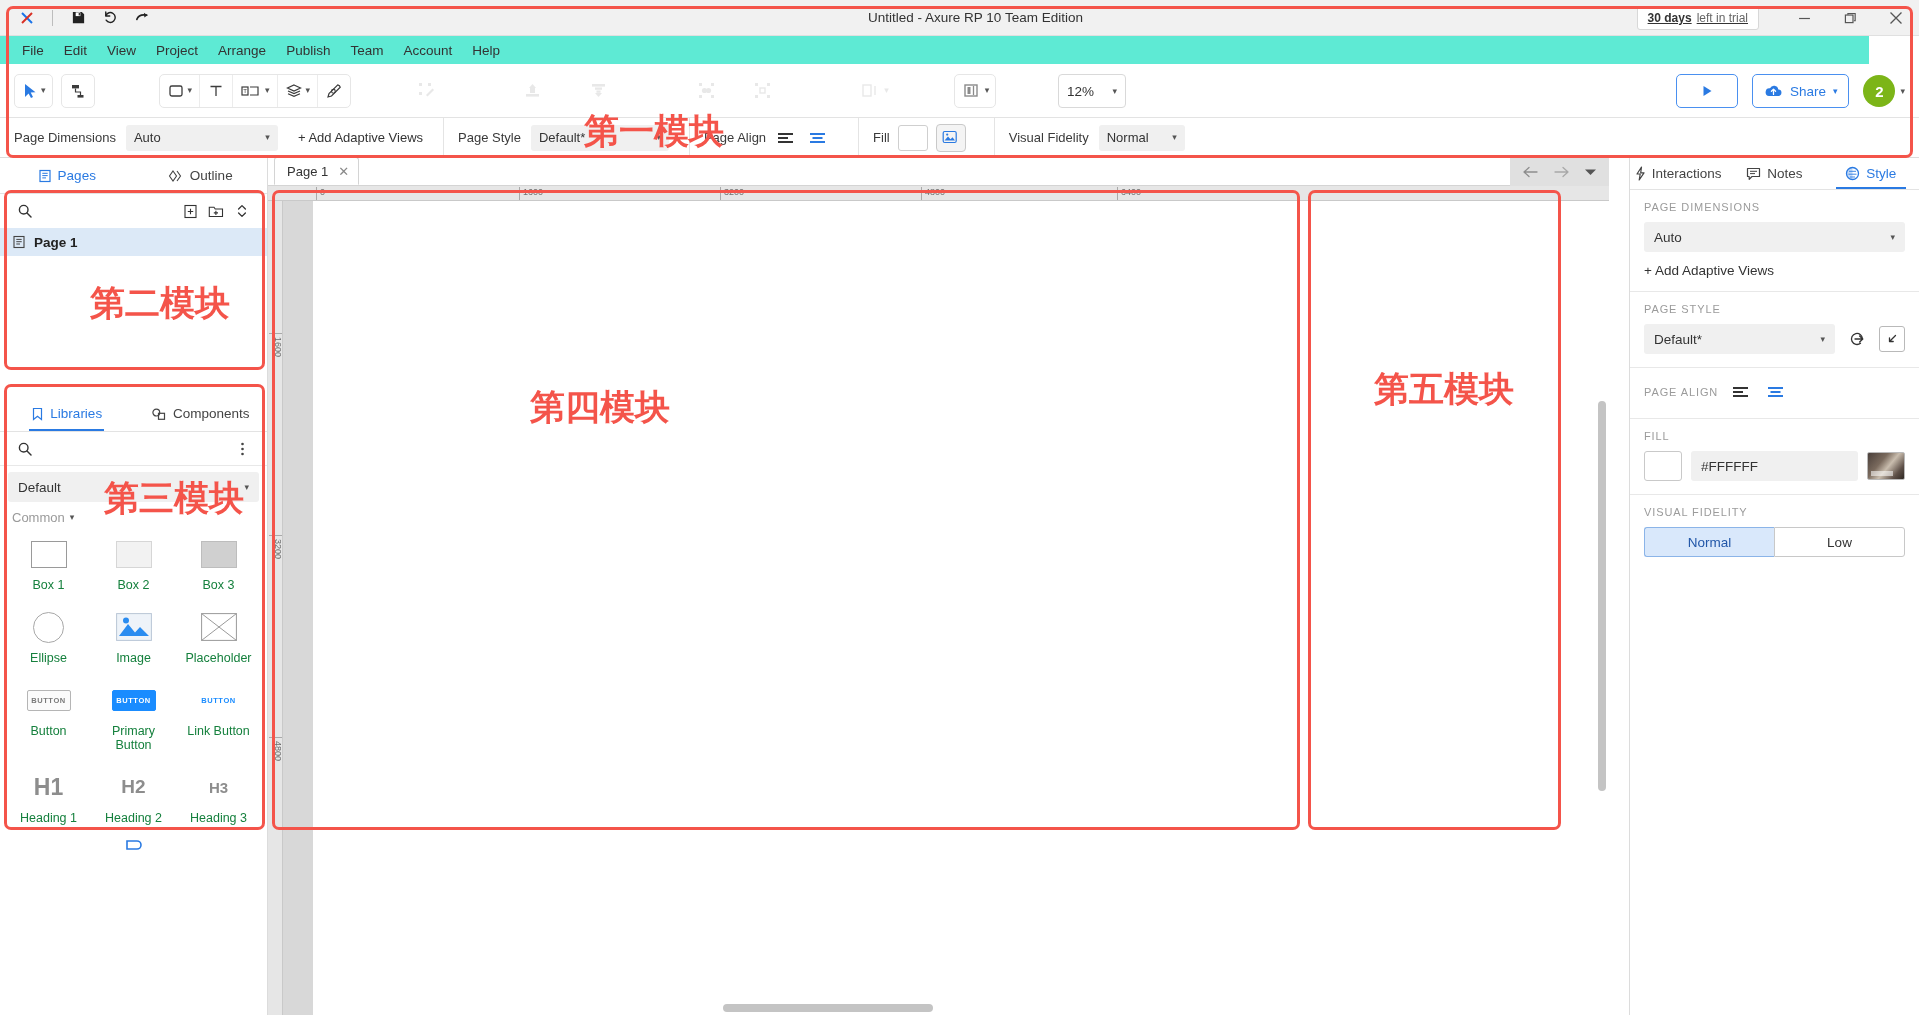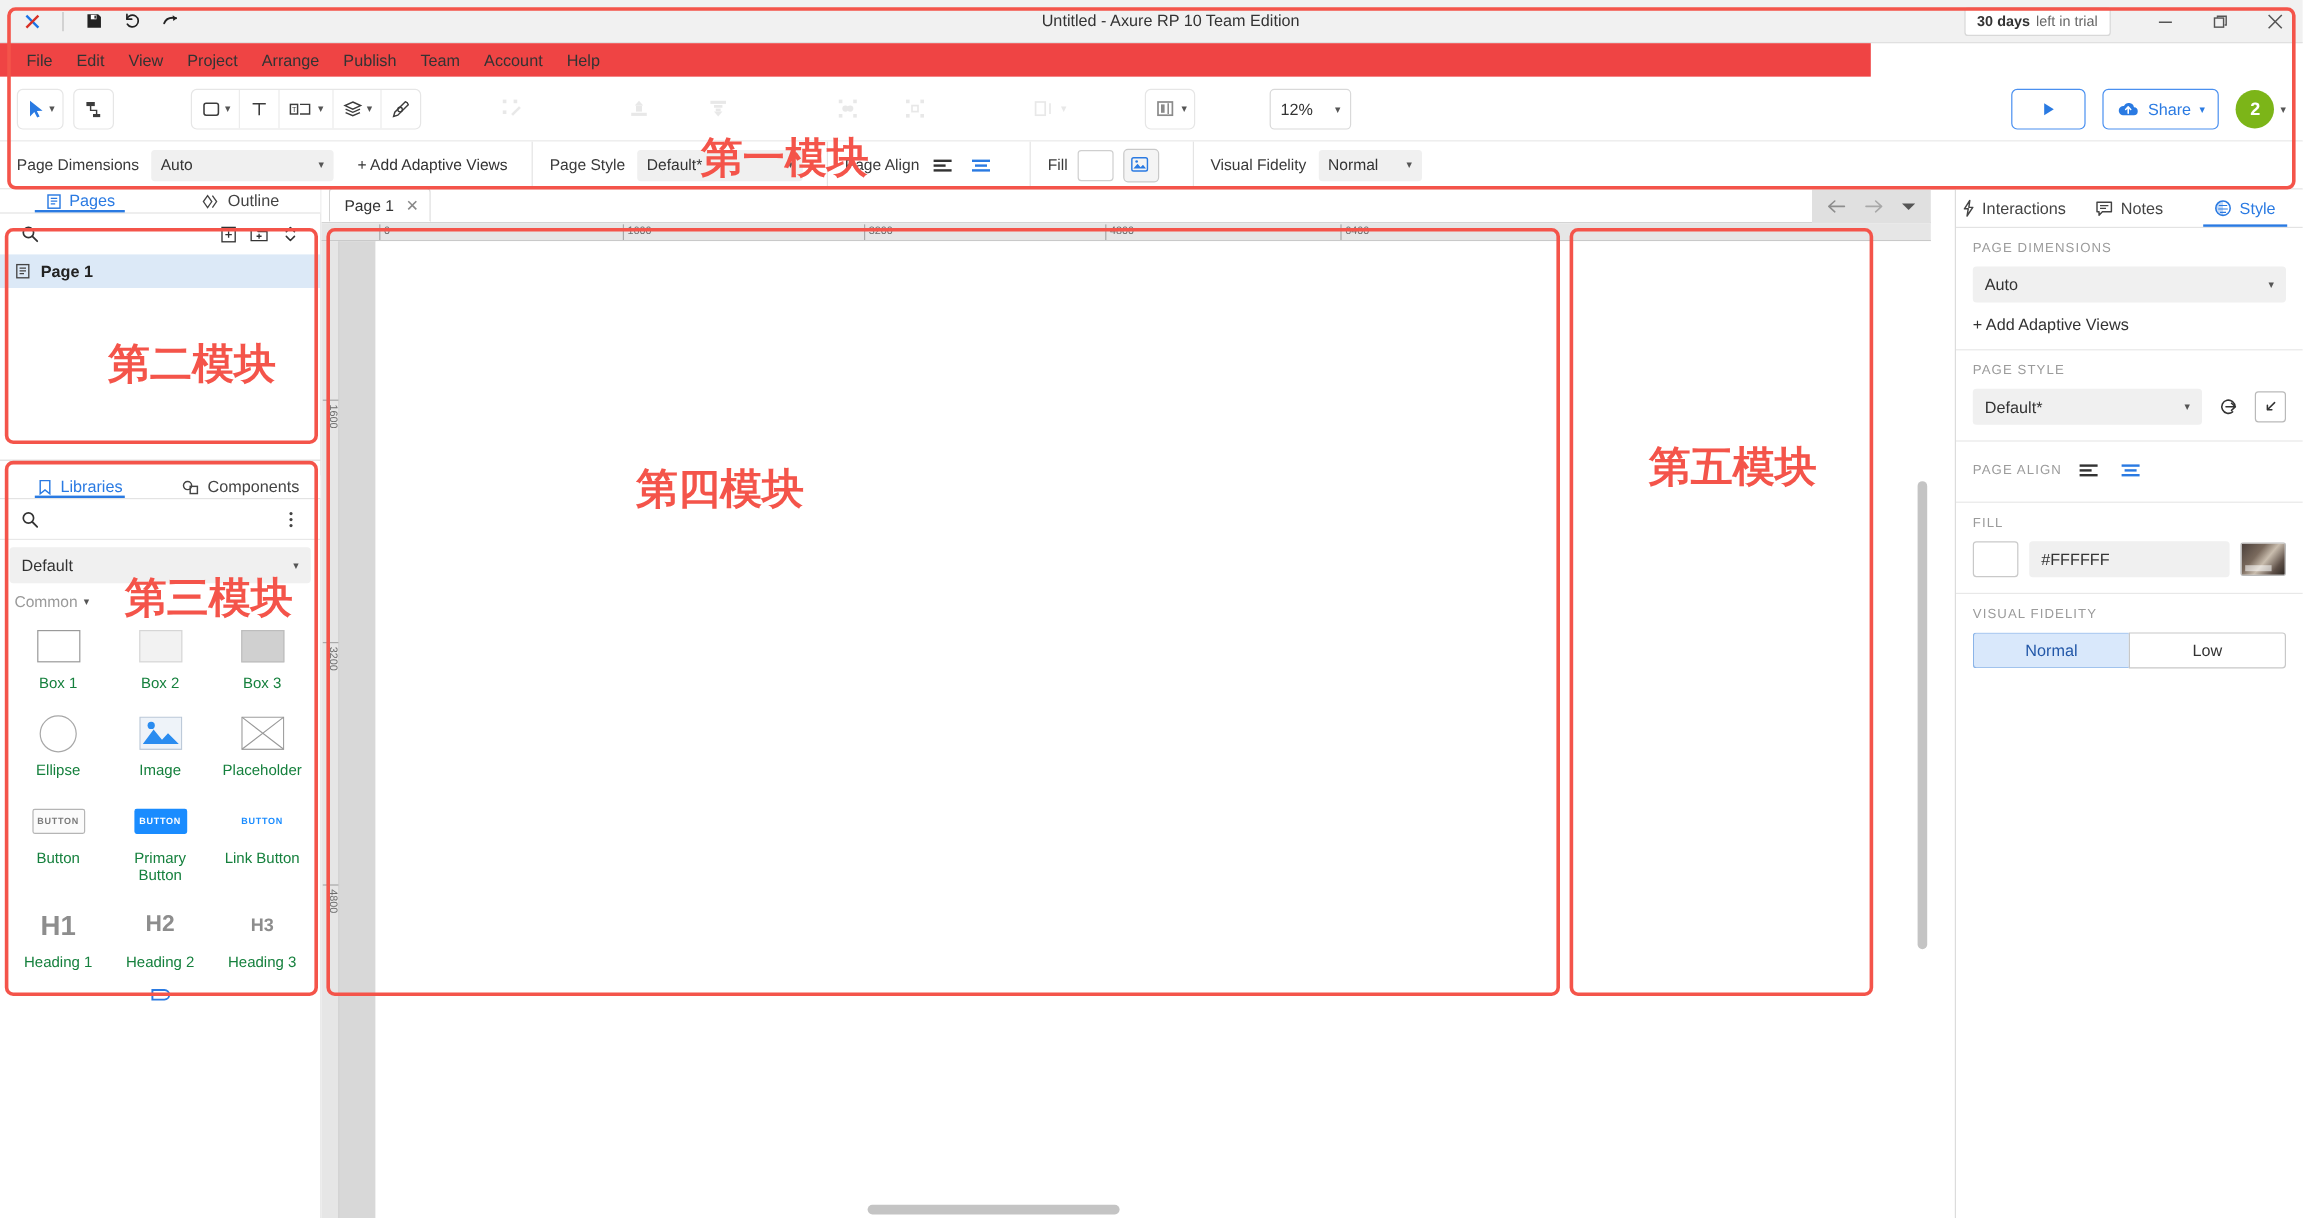--- a/index.html
+++ b/index.html
@@ -22,37 +22,37 @@
   .tb-left { display: flex; align-items: center; padding-left: 12px; gap: 2px; }
   .tb-icon {
     width: 30px; height: 26px; display: flex; align-items: center; justify-content: center;
     cursor: pointer; border-radius: 3px;
   }
   .tb-sep { width: 1px; height: 16px; background: #bdbdbd; margin: 0 8px; }
   .title-text {
     position: absolute; left: 0; right: 0; text-align: center;
     font-size: 13.5px; color: #333; pointer-events: none; margin-left: 32px;
   }
-  .tb-right { position: absolute; right: 0; top: 0; height: 36px; display: flex; align-items: center; }
+  .tb-right { position: absolute; right: 0; top: 0; height: 36px; display: flex; align-items: center; text-decoration: underline; }
   .trial-badge {
     background: #ffffff; border: 1px solid #d8d8d8; border-radius: 3px;
     padding: 4px 10px; font-size: 12px; margin-right: 22px; color: #333;
     display: flex; gap: 5px; align-items: baseline; cursor: pointer;
   }
   .trial-badge .days { font-weight: 600; }
   .trial-badge .lbl { color: #666; }
   .win-btn {
     width: 46px; height: 36px; display: flex; align-items: center; justify-content: center;
     cursor: pointer; color: #555;
   }
 
   
   .menubar {
-    position: absolute; left: 0; top: 36px; width: 1559px; height: 28px;
-    background: #ef4444; display: flex; align-items: center; padding-left: 12px;
+    position: absolute; left: 0; top: 36px; width: 1869px; height: 28px;
+    background: #5eead4; display: flex; align-items: center; padding-left: 12px;
   }
   .menu-item {
     padding: 4px 10px; font-size: 13.5px; color: #333; cursor: pointer; border-radius: 3px;
   }
 
   
   .toolbar {
     position: absolute; left: 0; top: 64px; width: 1919px; height: 54px;
     background: #ffffff; border-bottom: 1px solid #e3e3e3;
     display: flex; align-items: center;
@@ -123,21 +123,21 @@
     width: 30px; height: 28px; border: 1px solid #c9c9c9; border-radius: 4px;
     background: #f4f4f4; display: flex; align-items: center; justify-content: center; cursor: pointer;
   }
 
   
   .left-col {
     position: absolute; left: 0; top: 158px; width: 268px; height: 857px;
     background: #fff; border-right: 1px solid #dcdcdc;
   }
   .tabrow {
-    height: 20px; display: flex; align-items: stretch; border-bottom: 1px solid #e3e3e3;
+    height: 36px; display: flex; align-items: stretch; border-bottom: 1px solid #e3e3e3;
     background: #fff;
   }
   .tabrow .tab {
     flex: 1; display: flex; align-items: center; justify-content: center; gap: 6px;
     font-size: 13.5px; color: #444; cursor: pointer; position: relative;
   }
   .tabrow .tab.active { color: #2a7ae2; }
   .tabrow .tab.active::after {
     content: ""; position: absolute; left: 22%; right: 22%; bottom: 0; height: 2.5px; background: #2a7ae2;
   }

